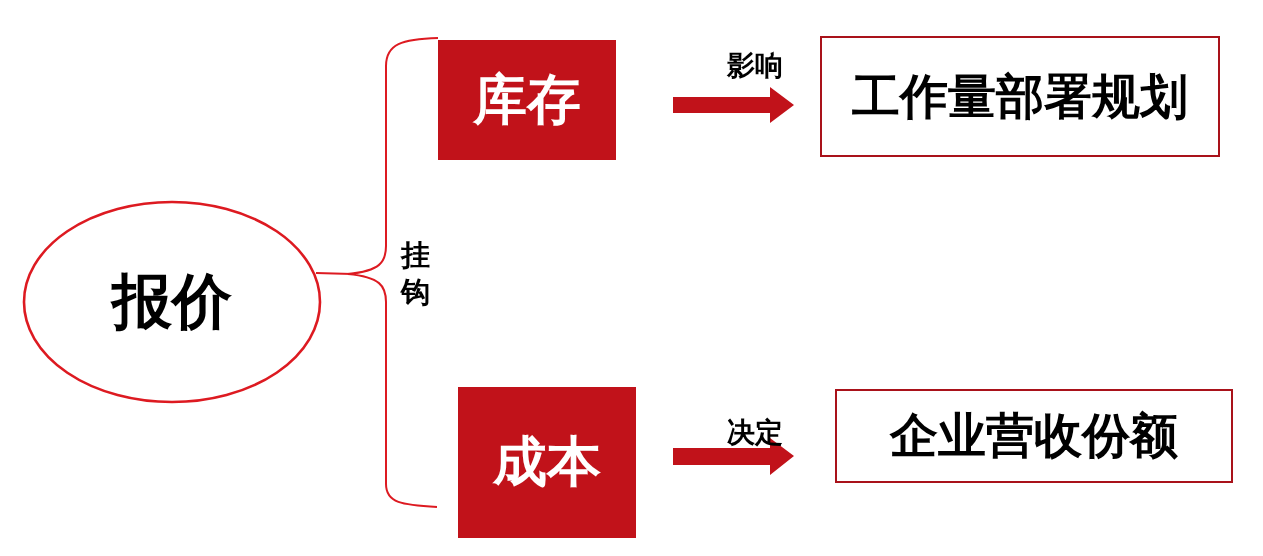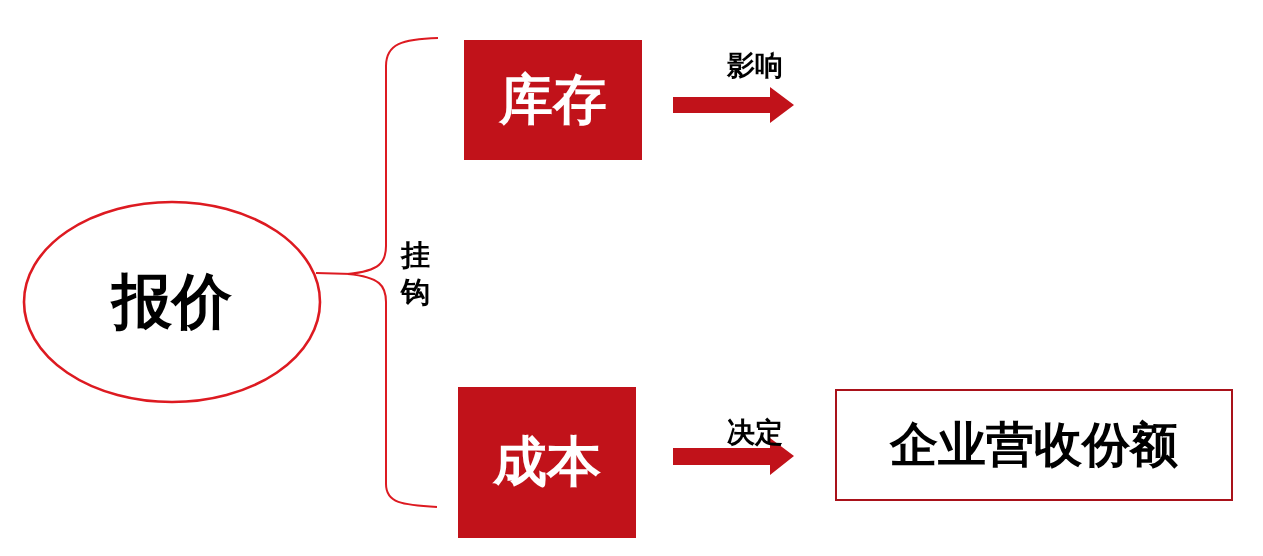--- a/index.html
+++ b/index.html
@@ -35,40 +35,40 @@
     position: absolute; left: 401px; top: 237px;
     font-size: 29px; line-height: 37px; font-weight: bold;
     color: var(--text-black); white-space: pre-line;
   }
   .node-box {
     position: absolute; background: var(--box-red);
     display: flex; align-items: center; justify-content: center;
     color: var(--text-white); font-size: 54px; font-weight: bold;
     white-space: nowrap;
   }
-  .node-top    { left: 464px; top: 40px;  width: 178px; height: 120px; }
+  .node-top    { left: 438px; top: 40px;  width: 178px; height: 120px; }
   .node-bottom { left: 458px; top: 387px; width: 178px; height: 151px; }
 
   .arrow-label {
     position: absolute; width: 110px; text-align: right;
     font-size: 28px; line-height: 34px; font-weight: bold; color: var(--text-black);
     white-space: nowrap;
   }
   .arrow-label-top    { left: 673px; top: 49px; }
   .arrow-label-bottom { left: 673px; top: 404px; margin-top: 12px; }
 
   .outcome-box {
     position: absolute; background: #ffffff;
     border: 2px solid var(--border-red);
     display: flex; align-items: center; justify-content: center;
     color: var(--text-black); font-size: 48px; font-weight: bold;
     white-space: nowrap;
   }
   .outcome-top    { left: 820px; top: 36px;  width: 400px; height: 121px; }
-  .outcome-bottom { left: 835px; top: 389px; width: 398px; height: 112px; }
+  .outcome-bottom { left: 835px; top: 389px; width: 398px; height: 94px; }
 </style>
 </head>
 <body>
 
 <div class="stage">
 
   <svg class="shapes" viewBox="0 0 1263 556" xmlns="http://www.w3.org/2000/svg">
     <ellipse class="ellipse" cx="172" cy="302" rx="148" ry="100"></ellipse>
     <line class="conn" x1="316" y1="273" x2="352" y2="274"></line>
     <path class="brace" d="M 438 38 C 402 39 386 44 386 66 L 386 246 C 386 262 380 271 348 274 C 380 277 386 286 386 302 L 386 484 C 386 503 402 505 437 507"></path>
@@ -82,16 +82,17 @@
 钩</div>
 
   <div class="node-box node-top">库存</div>
 
   <div class="node-box node-bottom">成本</div>
 
   <div class="arrow-label arrow-label-top">影响</div>
 
   <div class="arrow-label arrow-label-bottom">决定</div>
 
+  <div class="outcome-box outcome-top">工作量部署规划</div>
 
   <div class="outcome-box outcome-bottom">企业营收份额</div>
 
 </div>
 
 </body></html>

